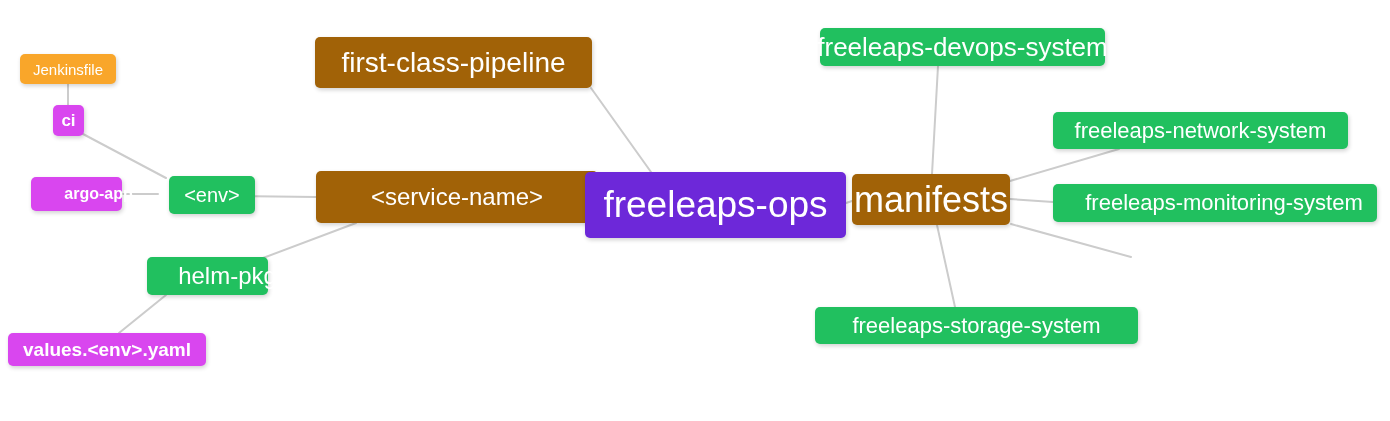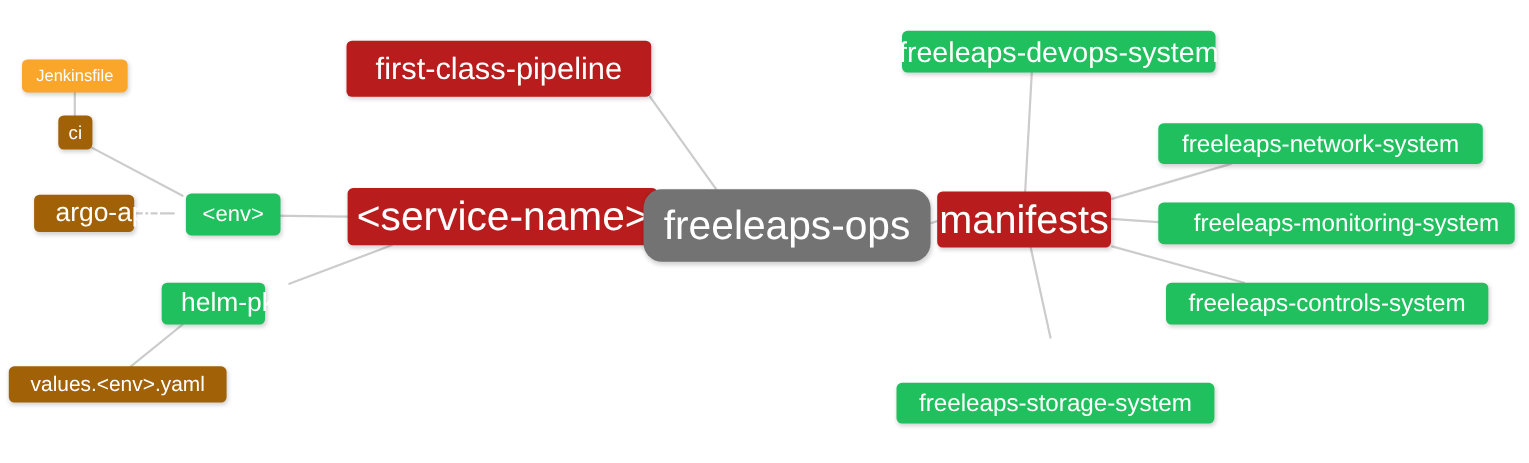--- a/index.html
+++ b/index.html
@@ -31,41 +31,41 @@
     align-items: center;
     justify-content: center;
     color: #ffffff;
     border-radius: 5px;
     box-shadow: 1px 2px 4px rgba(0,0,0,0.18);
     white-space: nowrap;
     cursor: pointer;
     box-sizing: border-box;
     user-select: none;
   }
-  .c-root   { background: #737373; border-radius: 17px; }
-  .c-blue   { background: #b91c1c; }
+  .c-root   { background: #6d28d9; }
+  .c-blue   { background: #a16207; }
   .c-green  { background: #21c05f; }
-  .c-red    { background: #a16207; }
+  .c-red    { background: #d946ef; font-weight: bold; }
   .c-orange { background: #f9a62a; }
 
   .n0  { left: 20px;   top: 27px;  width: 96px;  height: 30px; font-size: 15px; margin-top: 27px; }
   .n1  { left: 53px;   top: 105px; width: 31px;  height: 31px; font-size: 17px; }
-  .n2  { left: 31px;   top: 177px; width: 91px;  height: 34px; font-size: 24px; padding-left: 44px; }
+  .n2  { left: 31px;   top: 177px; width: 91px;  height: 34px; font-size: 16px; padding-left: 44px; }
   .n3  { left: 158px;  top: 176px; width: 86px;  height: 38px; font-size: 20px; margin-left: 11px; }
-  .n4  { left: 147px;  top: 257px; width: 94px; height: 38px; font-size: 24px; padding-left: 40px; }
+  .n4  { left: 147px;  top: 257px; width: 121px; height: 38px; font-size: 24px; padding-left: 40px; }
   .n5  { left: 8px;    top: 333px; width: 198px; height: 33px; font-size: 19px; }
   .n6  { left: 315px;  top: 37px;  width: 277px; height: 51px; font-size: 28px; }
-  .n7  { left: 316px;  top: 171px; width: 282px; height: 52px; font-size: 37px; }
+  .n7  { left: 316px;  top: 171px; width: 282px; height: 52px; font-size: 24px; }
   .n8  { left: 585px;  top: 172px; width: 261px; height: 66px; font-size: 37px; }
   .n9  { left: 852px;  top: 174px; width: 158px; height: 51px; font-size: 36px; }
   .n10 { left: 820px;  top: 28px;  width: 285px; height: 38px; font-size: 26px; }
   .n11 { left: 1053px; top: 112px; width: 295px; height: 37px; font-size: 22px; }
   .n12 { left: 1053px; top: 184px; width: 324px; height: 38px; font-size: 22px; padding-left: 18px; }
   .n13 { left: 1060px; top: 257px; width: 293px; height: 38px; font-size: 22px; }
-  .n14 { left: 815px;  top: 307px; width: 289px; height: 37px; font-size: 22px; margin-top: 41px; }
+  .n14 { left: 815px;  top: 307px; width: 323px; height: 37px; font-size: 22px; }
 </style>
 </head>
 <body>
 
 <div class="canvas">
 
   <svg class="edges" width="1390" height="421" viewBox="0 0 1390 421" xmlns="http://www.w3.org/2000/svg">
     <line x1="68" y1="57" x2="68" y2="105"></line>
     <line x1="83" y1="134" x2="166" y2="178"></line>
     <line x1="122" y1="194" x2="158" y2="194"></line>
@@ -88,16 +88,15 @@
   <div class="node n3 c-green">&lt;env&gt;</div>
   <div class="node n4 c-green">helm-pkg</div>
   <div class="node n5 c-red">values.&lt;env&gt;.yaml</div>
   <div class="node n6 c-blue">first-class-pipeline</div>
   <div class="node n7 c-blue">&lt;service-name&gt;</div>
   <div class="node n8 c-root">freeleaps-ops</div>
   <div class="node n9 c-blue">manifests</div>
   <div class="node n10 c-green">freeleaps-devops-system</div>
   <div class="node n11 c-green">freeleaps-network-system</div>
   <div class="node n12 c-green">freeleaps-monitoring-system</div>
-  <div class="node n13 c-green">freeleaps-controls-system</div>
   <div class="node n14 c-green">freeleaps-storage-system</div>
 
 </div>
 
 </body></html>

